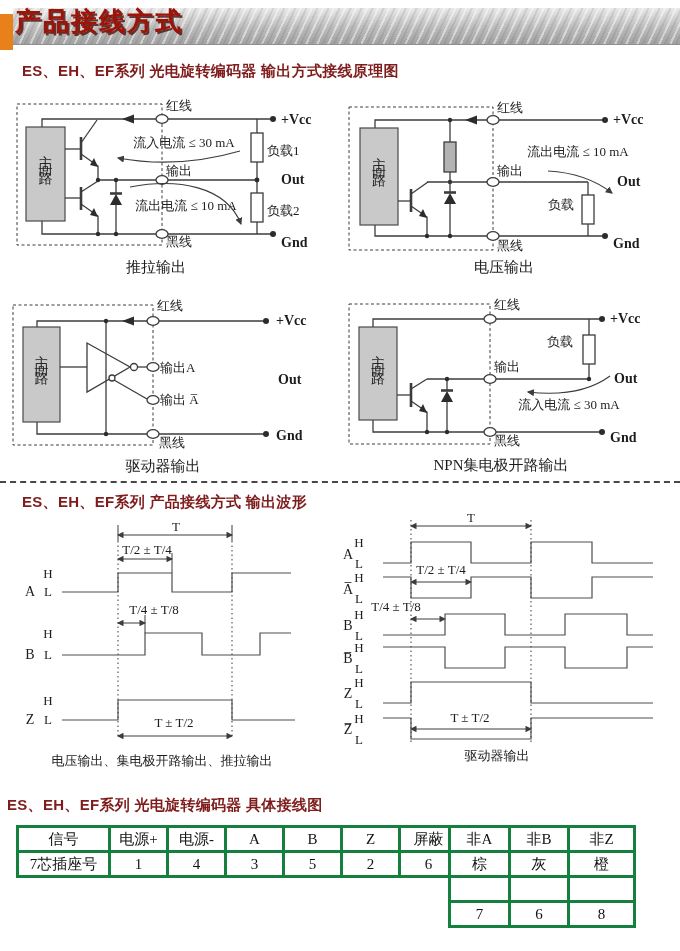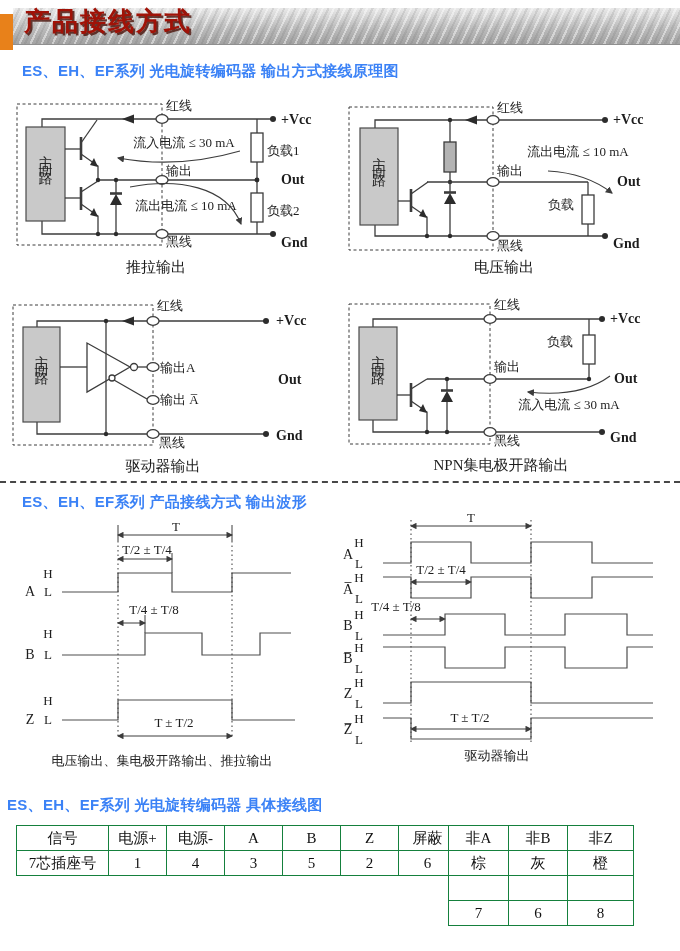--- a/index.html
+++ b/index.html
@@ -7,23 +7,23 @@
   #page { position:relative; width:680px; height:951px; background:#fff; overflow:hidden;
           font-family:"Liberation Serif","DejaVu Serif",serif; }
   .banner { position:absolute; left:13px; top:8px; width:667px; height:37px;
     background-image:
       repeating-linear-gradient(115deg, rgba(255,255,255,.45) 0 2px, rgba(255,255,255,0) 2px 5px, rgba(90,90,90,.14) 5px 7px, rgba(255,255,255,0) 7px 10px),
       linear-gradient(180deg,#e9e9e9,#bcbcbc 55%,#a2a2a2);
     border-bottom:1px solid #8f8f8f; }
   .accent { position:absolute; left:0; top:14px; width:13px; height:36px; background:#e8811a; }
   .banner-title { position:absolute; left:15px; top:4px;
     font-family:"Liberation Sans","DejaVu Sans",sans-serif; font-weight:900; font-size:26px;
-    letter-spacing:2px; color:#a01207; text-shadow:2px 2px 0 rgba(74,16,8,.8);margin-left:9px; }
+    letter-spacing:2px; color:#a01207; text-shadow:2px 2px 0 rgba(74,16,8,.8); }
   .sec-title { position:absolute; font-family:"Liberation Sans","DejaVu Sans",sans-serif;
-    font-weight:700; font-size:15px; color:#3b82f6; letter-spacing:.3px; white-space:nowrap; }
+    font-weight:700; font-size:15px; color:#7f1d1d; letter-spacing:.3px; white-space:nowrap; }
   .divider { position:absolute; left:0; top:481px; width:680px; height:0; border-top:2px dashed #474747; }
   svg.diagram { position:absolute; overflow:visible; }
   svg.diagram text { font-family:"Liberation Serif","DejaVu Serif",serif; fill:#1d1d1d; }
   text.lbl  { font-size:13px; }
   text.term { font-size:14px; font-weight:700; }
   text.cap  { font-size:15px; }
   text.meas { font-size:13px; }
   text.hl   { font-size:13px; }
   text.ch   { font-size:14px; }
   .vtext { writing-mode:vertical-rl; text-orientation:upright; letter-spacing:8px; font-size:14px; }
@@ -34,21 +34,21 @@
   .comp  { fill:#c9c9c9; stroke:#4a4a4a; stroke-width:1.2; }
   .res   { fill:#ffffff; stroke:#3c3c3c; stroke-width:1.3; }
   .resg  { fill:#b3b3b3; stroke:#3c3c3c; stroke-width:1.3; }
   .node  { fill:#2c2c2c; }
   .pin   { fill:#ffffff; stroke:#3c3c3c; stroke-width:1.3; }
   .fillp { fill:#2c2c2c; stroke:none; }
   .curve { stroke:#3c3c3c; stroke-width:1.1; fill:none; }
   .wv    { stroke:#4e4e4e; stroke-width:1.2; fill:none; }
   .dim   { stroke:#3c3c3c; stroke-width:1; fill:none; }
   table.wt { position:absolute; border-collapse:collapse; table-layout:fixed; background:#fff; }
-  table.wt td { border:1px solid #15803d; height:25px; text-align:center; vertical-align:middle;
+  table.wt td { border:3px solid #15803d; height:25px; text-align:center; vertical-align:middle;
     font-size:15px; color:#111; padding:0; font-family:"Liberation Serif","DejaVu Serif",serif; }
 </style>
 </head>
 <body>
 
 <div id="page">
 
   <div class="banner"></div>
   <div class="accent"></div>
   <div class="banner-title">产品接线方式</div>

